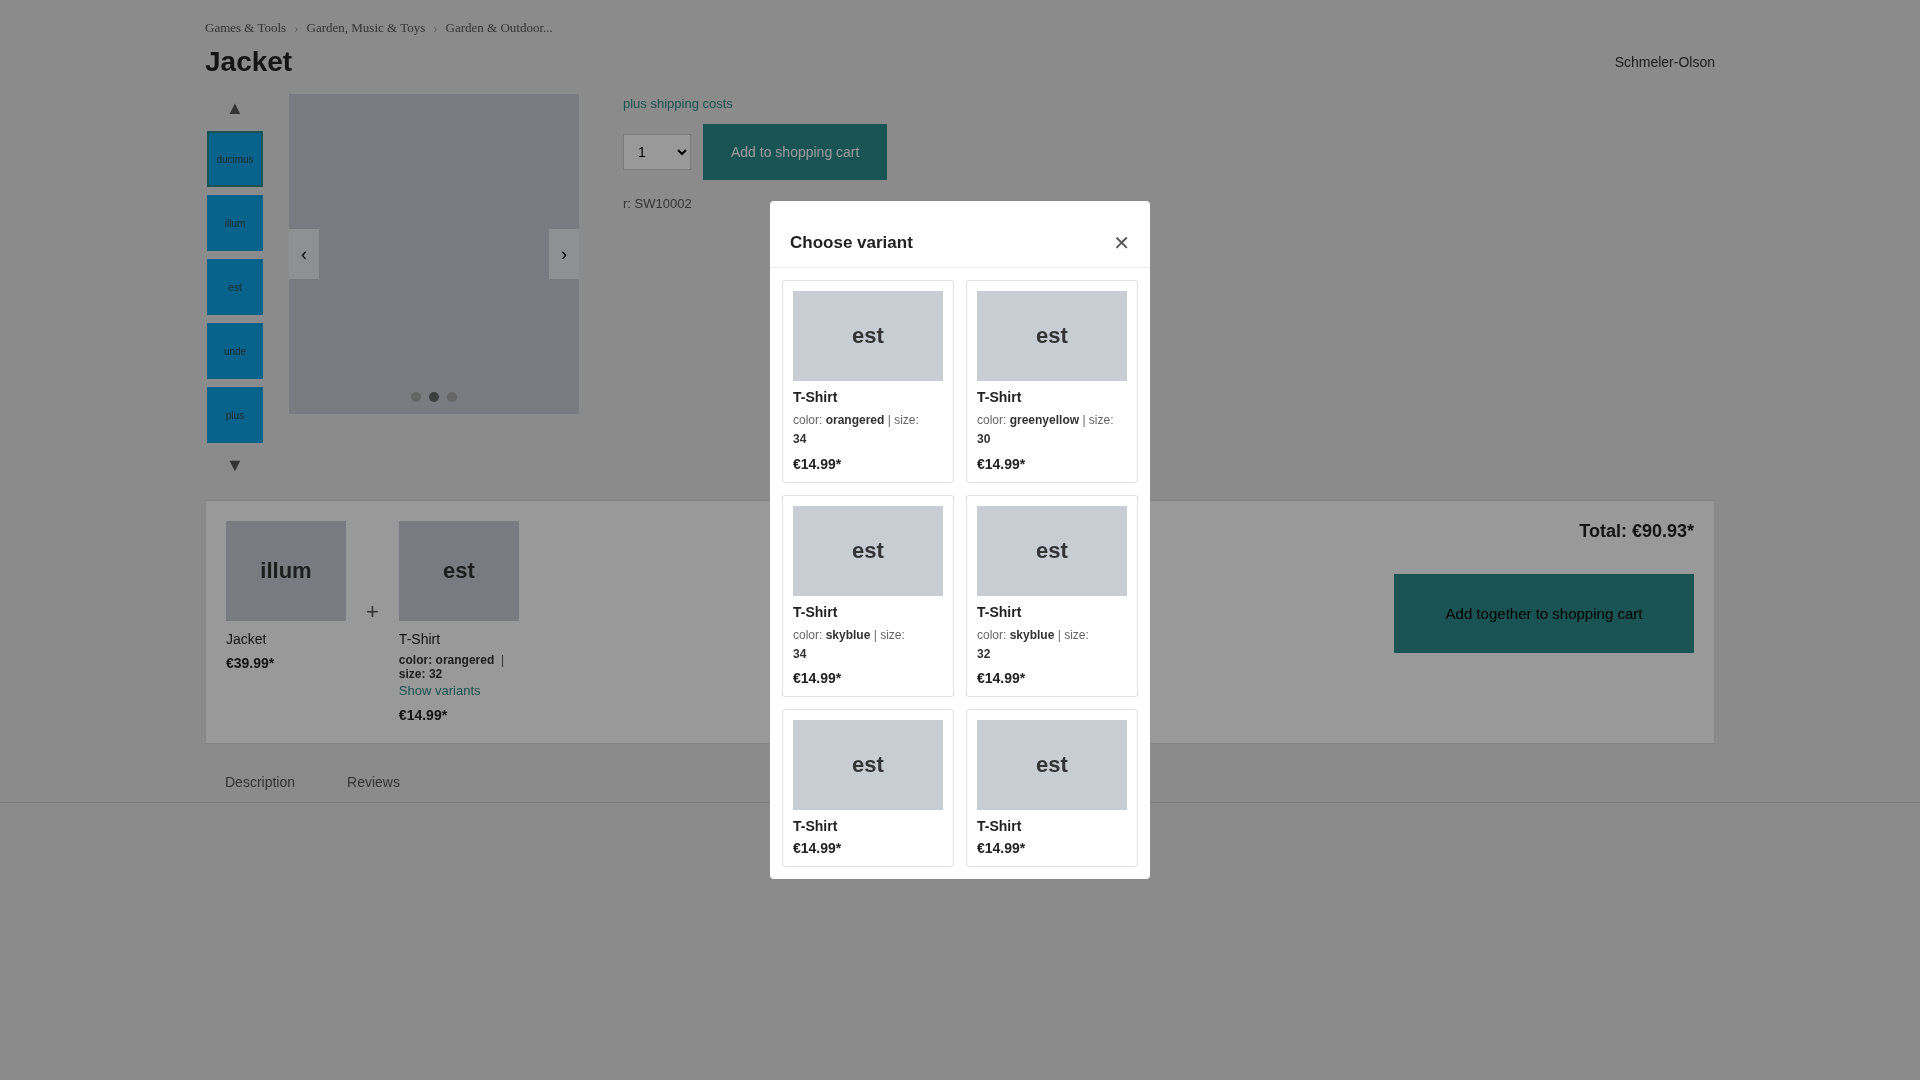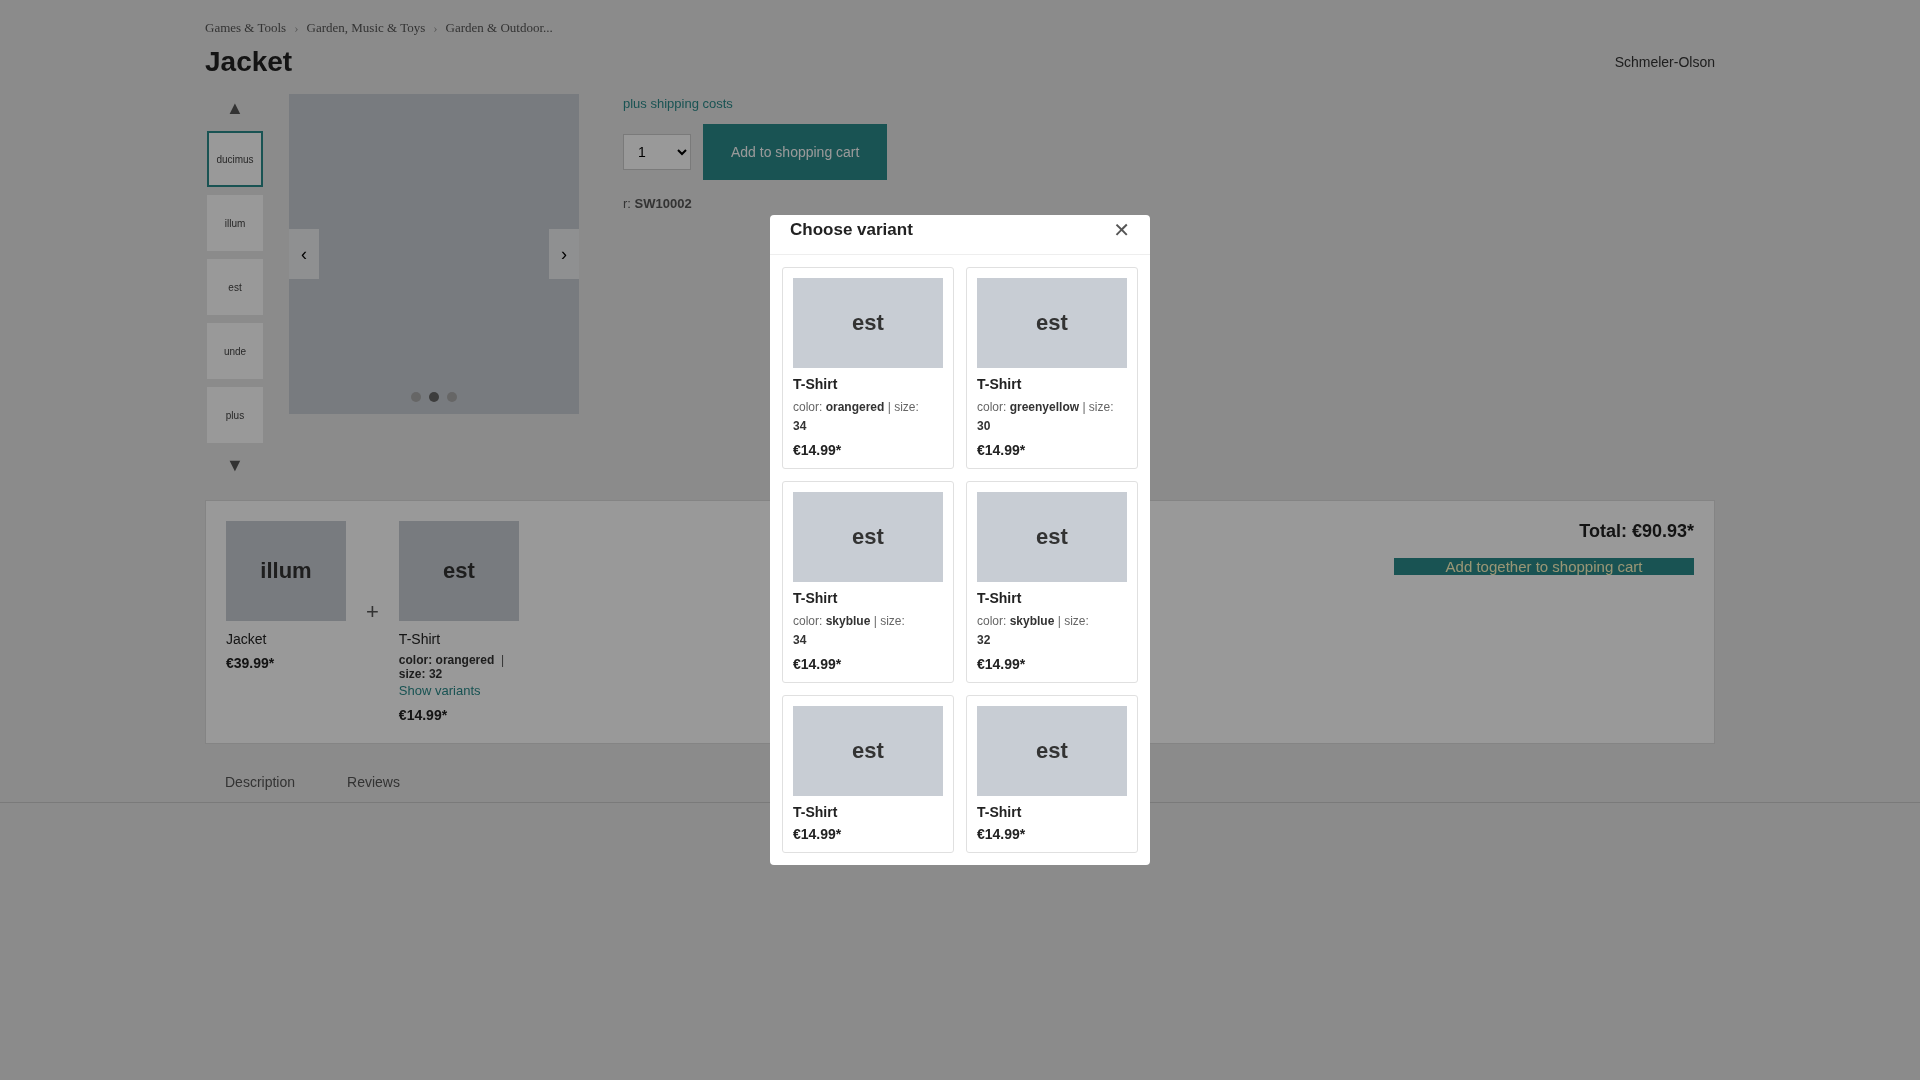--- a/index.html
+++ b/index.html
@@ -58,21 +58,21 @@
       border: none;
       cursor: pointer;
       font-size: 18px;
       color: #555;
       padding: 4px;
     }
     .thumb-item {
       width: 56px;
       height: 56px;
       border: 2px solid transparent;
-      background: #ffffff;
+      background: #0ea5e9;
       display: flex;
       align-items: center;
       justify-content: center;
       cursor: pointer;
       font-size: 10px;
       color: #444;
       overflow: hidden;
     }
     .thumb-item.active { border-color: #2a8a8a; }
 
@@ -146,21 +146,21 @@
     .add-to-cart-btn {
       background: #2a8a8a;
       color: #fff;
       border: none;
       padding: 20px 28px;
       font-size: 14px;
       cursor: pointer;
       font-weight: 500;
     }
     .sku-info { font-size: 13px; color: #555; margin-top: 8px; }
-    .sku-value { font-weight: 700; }
+    .sku-value { font-weight: 400; }
 
     
     .set-section {
       margin: 20px 205px;
       background: #fff;
       border: 1px solid #ddd;
       padding: 20px;
     }
     .set-items {
       display: flex;
@@ -198,27 +198,28 @@
       flex: 1;
       display: flex;
       flex-direction: column;
       align-items: flex-end;
       justify-content: center;
       gap: 16px;
     }
     .set-total { font-size: 18px; font-weight: 600; color: #222; }
     .add-together-btn {
       background: #2a8a8a;
-      color: #fef9c3;
+      color: #000000;
       border: none;
-      padding: 0 28px;
+      padding: 31px 28px;
       font-size: 15px;
       cursor: pointer;
       font-weight: 500;
       width: 300px;
+      margin-top: 16px;
     }
 
     
     .bottom-tabs {
       display: flex;
       gap: 12px;
       padding: 0 205px;
       margin-top: 8px;
       border-bottom: 1px solid #ccc;
     }
@@ -247,21 +248,21 @@
       border-radius: 4px;
       overflow: hidden;
       display: flex;
       flex-direction: column;
       position: relative;
     }
     .modal-header {
       display: flex;
       justify-content: space-between;
       align-items: flex-start;
-      padding: 5px 20px 14px;
+      padding: 32px 20px 14px;
       border-bottom: 1px solid #eee;
     }
     .modal-title { font-size: 17px; font-weight: 600; color: #222; }
     .modal-close {
       background: none;
       border: none;
       cursor: pointer;
       font-size: 20px;
       color: #555;
       line-height: 1;

